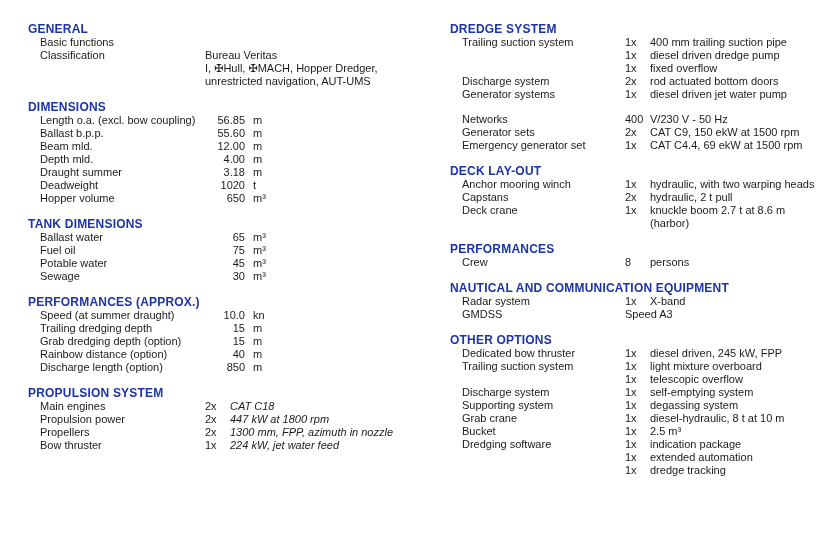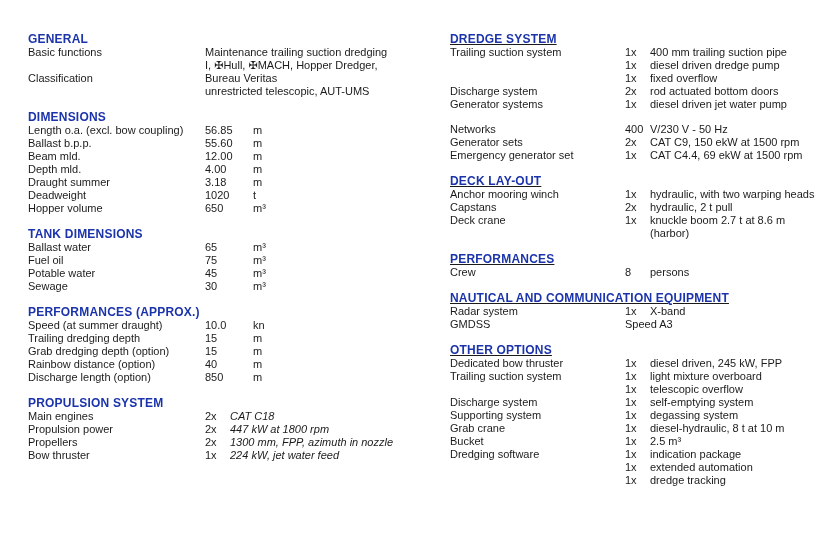--- a/index.html
+++ b/index.html
@@ -5,60 +5,59 @@
   :root { --accent:#1c34ab; --ink:#1b1b1b; }
   html,body { margin:0; padding:0; background:#ffffff; }
   .page {
     position:relative; width:830px; height:542px; overflow:hidden;
     background:#ffffff;
     font-family:"Liberation Sans", sans-serif;
     font-size:11px; color:var(--ink);
   }
   .col { position:absolute; top:22px; }
   .col-left  { left:28px;  width:412px; }
-  .col-right { left:450px; width:378px;text-decoration:underline; }
-  .section { margin:10px 0 0 0; }
+  .col-right { left:450px; width:378px; }
+  .section { margin:0 0 0 0; }
   .section + .section { margin-top:12px; }
   .section-title {
     color:var(--accent); font-weight:bold; font-size:12px;
     height:14px; line-height:14px; white-space:nowrap; letter-spacing:0.2px;
   }
   .row { position:relative; height:13px; line-height:13px; white-space:nowrap; }
   .row > span { position:absolute; top:0; display:inline-block; }
-  .lbl { left:0; }
+  .lbl { left:12px; }
   
-  .col-left .num  { left:177px; width:40px; text-align:left; }
+  .col-left .num  { left:177px; width:40px; text-align:right; }
   .col-left .unit { left:225px; }
   .col-left .qty  { left:177px; }
   .col-left .desc { left:202px;font-style:italic; }
   .col-left .spanval { left:177px; }
   .col-right .qty  { left:175px; }
   .col-right .desc { left:200px; }
   .col-right .spanval { left:175px; }
 </style>
 </head>
 <body>
 
 <div class="page">
   <div class="col col-left">
       <div class="section">
         <div class="section-title">GENERAL</div>
         <div class="row">
           <span class="lbl">Basic functions</span>
-          <span class="spanval">Maintenance trailing suction dredging</span>
-        </div>
-        <div class="row">
-          <span class="spanval">I, ✠Hull, ✠MACH, Hopper Dredger,</span>
         </div>
         <div class="row">
           <span class="lbl">Classification</span>
           <span class="spanval">Bureau Veritas</span>
         </div>
         <div class="row">
-          <span class="spanval">unrestricted telescopic, AUT-UMS</span>
+          <span class="spanval">I, ✠Hull, ✠MACH, Hopper Dredger,</span>
+        </div>
+        <div class="row">
+          <span class="spanval">unrestricted navigation, AUT-UMS</span>
         </div>
       </div>
       <div class="section">
         <div class="section-title">DIMENSIONS</div>
         <div class="row">
           <span class="lbl">Length o.a. (excl. bow coupling)</span>
           <span class="num">56.85</span>
           <span class="unit">m</span>
         </div>
         <div class="row">

